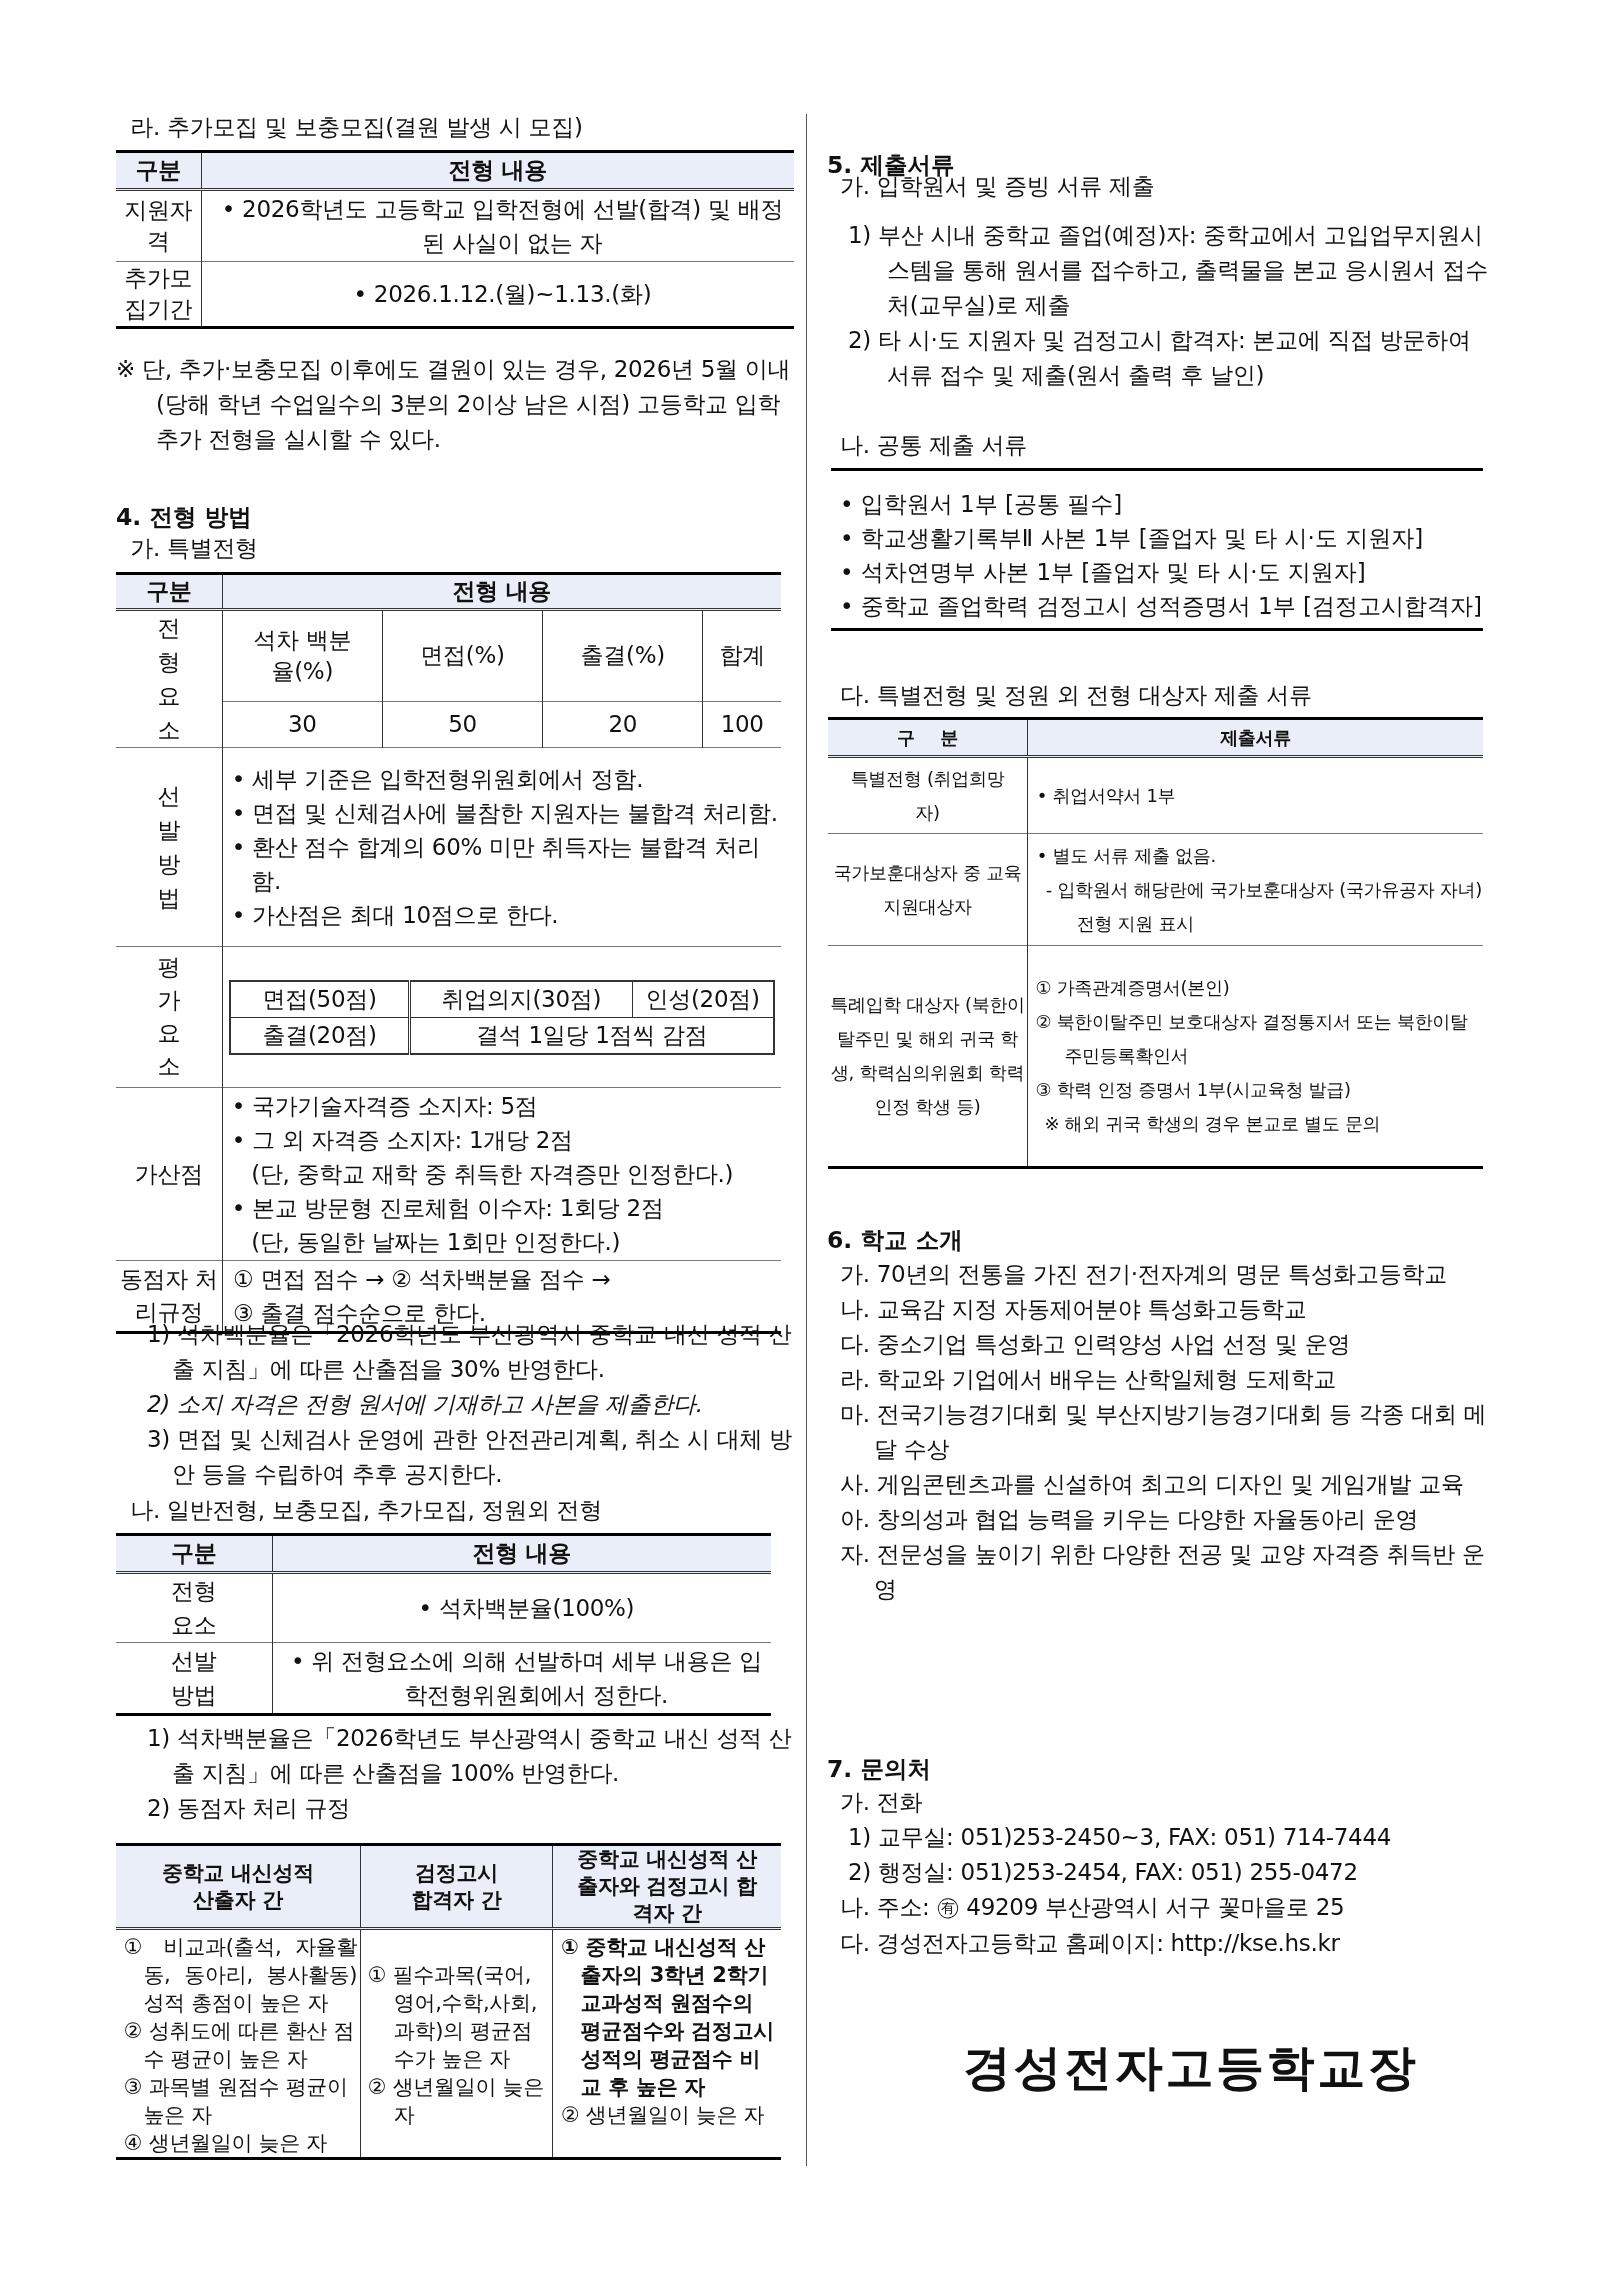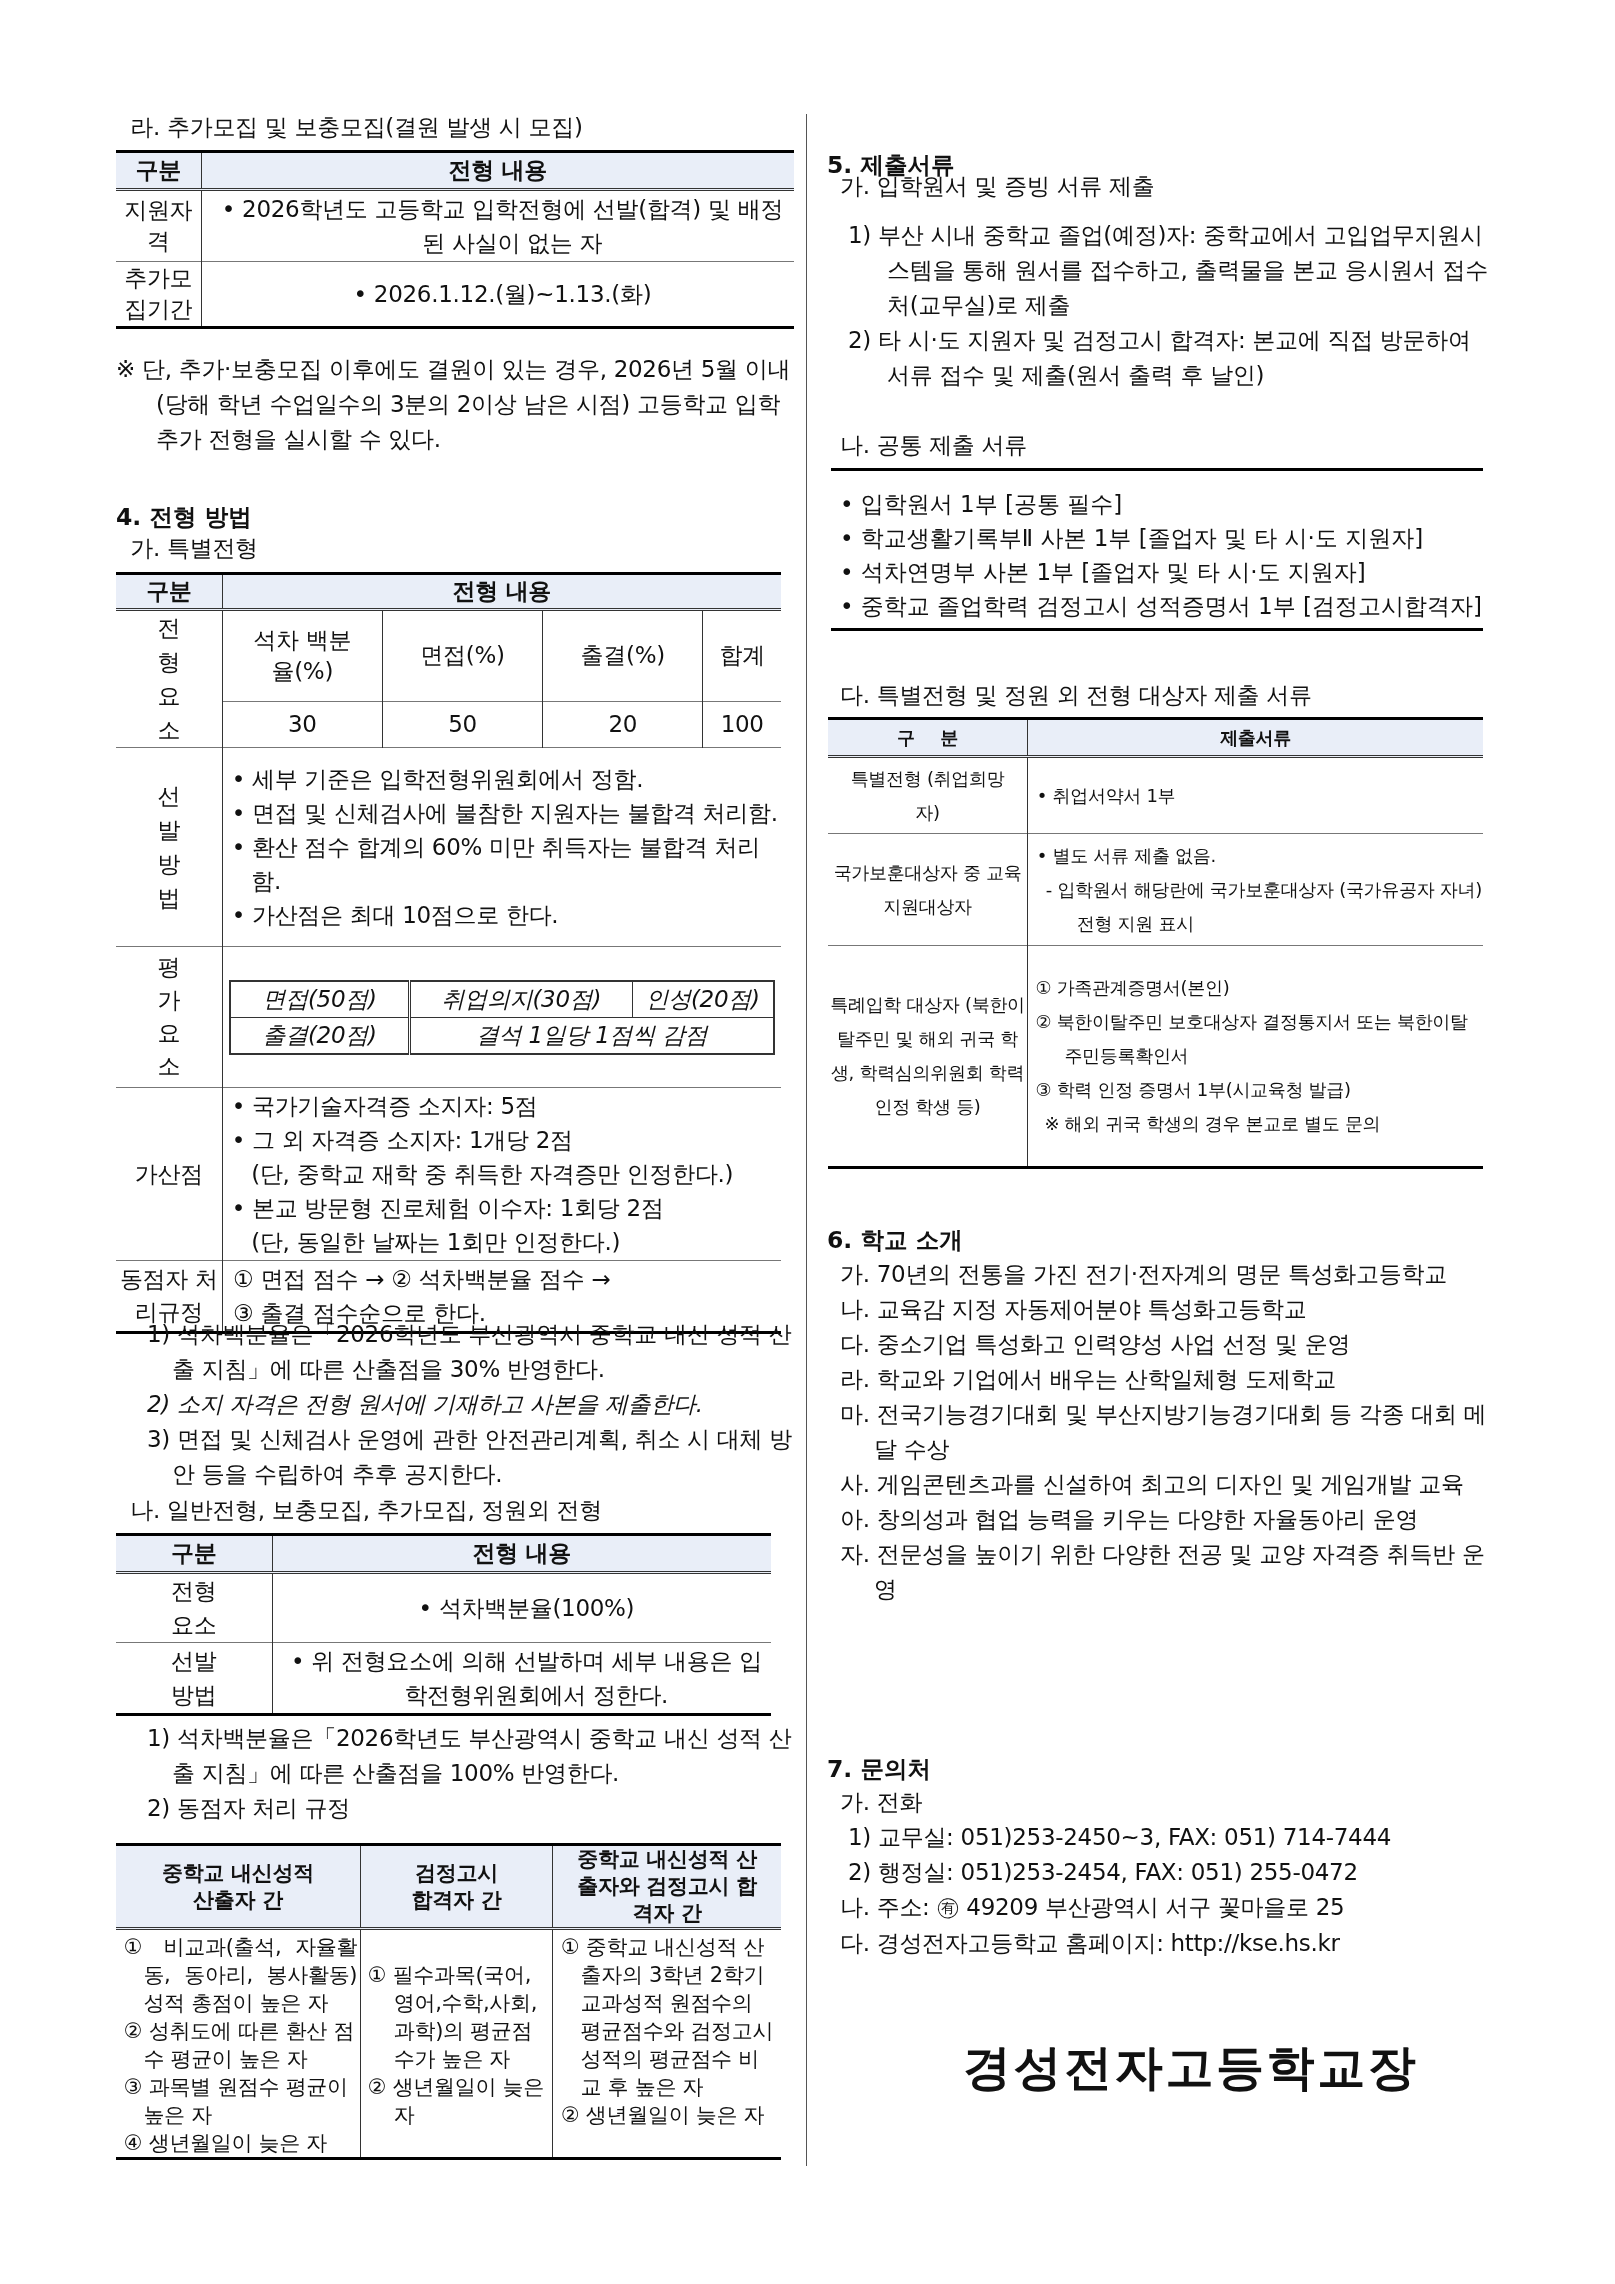--- a/index.html
+++ b/index.html
@@ -24,21 +24,21 @@
   .hdr th { background: #e9eef8; font-weight: bold; text-align: center; border-bottom: 3.3px double #333; }
   .vline { border-left: 1.3px solid #333; }
   .hline td { border-top: 1.3px solid #777; }
   .c { text-align: center; }
   .bl { padding-left: 30px; text-indent: -19.6px; text-align: center; }
   .bl-wrap { padding-left: 9px; text-align: left; }
   .bl-wrap .it { padding-left: 19.6px; text-indent: -19.6px; }
   .bl-wrap .ind { padding-left: 19.6px; }
   .circ { padding-left: 34px; text-indent: -29px; }
   .inner { position: static; width: 100%; border: 2px solid #333; }
-  .inner td { border: 1.3px solid #333; text-align: center; line-height: 33px; font-style: italic; }
+  .inner td { border: 1.3px solid #333; text-align: center; line-height: 33px; }
   .inner td.dbl { border-left: 3.3px double #333; }
   .signature {
     position: absolute; font-family: "DejaVu Serif", "Liberation Serif", serif;
     font-weight: bold; font-size: 48px; letter-spacing: 2.6px; white-space: nowrap;
   }
   .list-tbl { position: absolute; border-top: 3.3px solid #000; border-bottom: 3.3px solid #000; }
 </style>
 </head>
 <body>
 
@@ -199,21 +199,21 @@
         <div class="circ" style="padding-left:23.5px; text-indent:-19.6px; text-align:justify;">① 비교과(출석, 자율활동, 동아리, 봉사활동) 성적 총점이 높은 자</div>
         <div class="circ" style="padding-left:23.5px; text-indent:-19.6px;">② 성취도에 따른 환산 점수 평균이 높은 자</div>
         <div class="circ" style="padding-left:23.5px; text-indent:-19.6px;">③ 과목별 원점수 평균이 높은 자</div>
         <div class="circ" style="padding-left:23.5px; text-indent:-19.6px;">④ 생년월일이 늦은 자</div>
       </td>
       <td class="vline" style="line-height:28px; padding:31px 2.6px 0 3.9px;">
         <div class="circ" style="padding-left:29px; text-indent:-26px;">① 필수과목(국어, 영어,수학,사회, 과학)의 평균점수가 높은 자</div>
         <div class="circ" style="padding-left:29px; text-indent:-26px;">② 생년월일이 늦은 자</div>
       </td>
       <td class="vline" style="line-height:28px; padding:2.6px 2.6px 0 3.9px;">
-        <div class="circ" style="padding-left:23.5px; text-indent:-19.6px;">① 중학교 내신성적 산출자의 3학년 2학기 교과성적 원점수의 평균점수와 검정고시 성적의 평균점수 비교 후 높은 자</div>
+        <div class="circ" style="padding-left:23.5px; text-indent:-19.6px;font-weight:bold;">① 중학교 내신성적 산출자의 3학년 2학기 교과성적 원점수의 평균점수와 검정고시 성적의 평균점수 비교 후 높은 자</div>
         <div class="circ" style="padding-left:23.5px; text-indent:-19.6px;">② 생년월일이 늦은 자</div>
       </td>
     </tr>
   </tbody>
     </table>
 </div>
 
 <div class="col col-right">
 
   <div class="sec" style="left:0; top:149px;">5. 제출서류</div>

